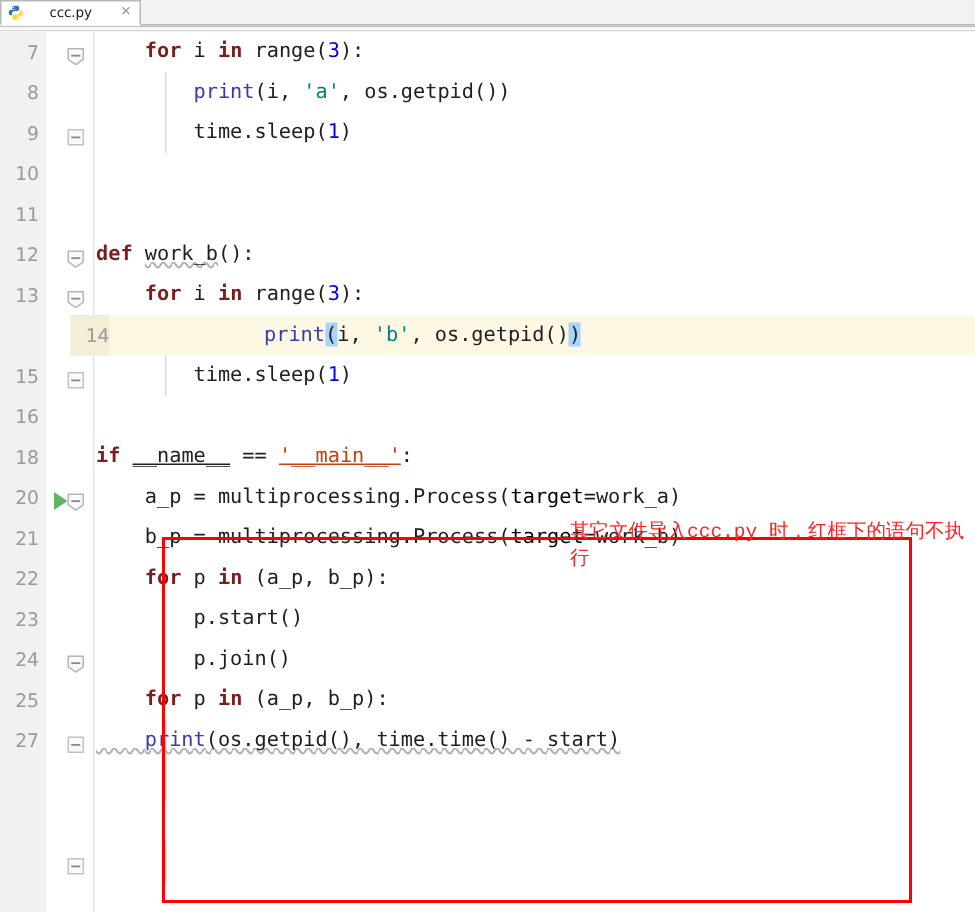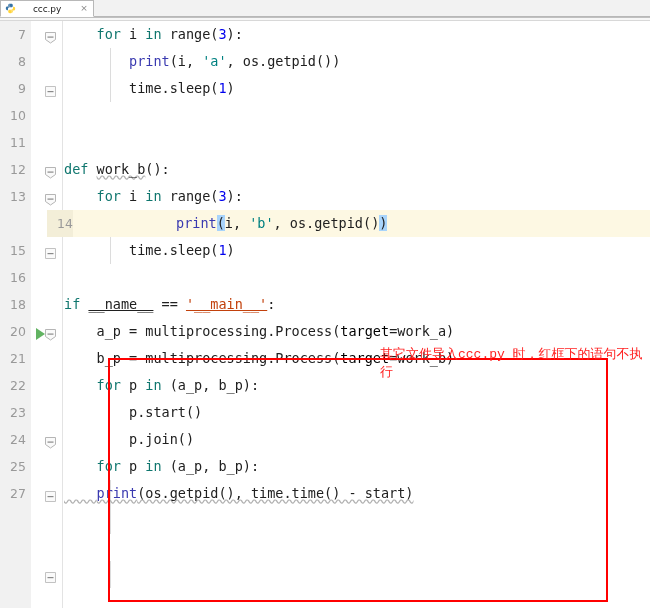--- a/index.html
+++ b/index.html
@@ -110,21 +110,21 @@
   }
   .code {
     position: absolute;
     left: 64px; top: 0;
     line-height: 27px;
     white-space: pre;
     color: #202020;
   }
 
   
-  .kw   { color: #0f766e; font-weight: normal; }
+  .kw   { color: #7f1d1d; font-weight: bold; }
   .str  { color: #008080; }
   .num  { color: #0000ee; }
   .kwarg{ color: #000000; }
   .pln  { color: #202020; }
   .prnt { color: #3a3ab0; }
   .wavy {
     text-decoration: underline wavy #b0b0b0;
     text-decoration-skip-ink: none;
     text-align: right;
   }

